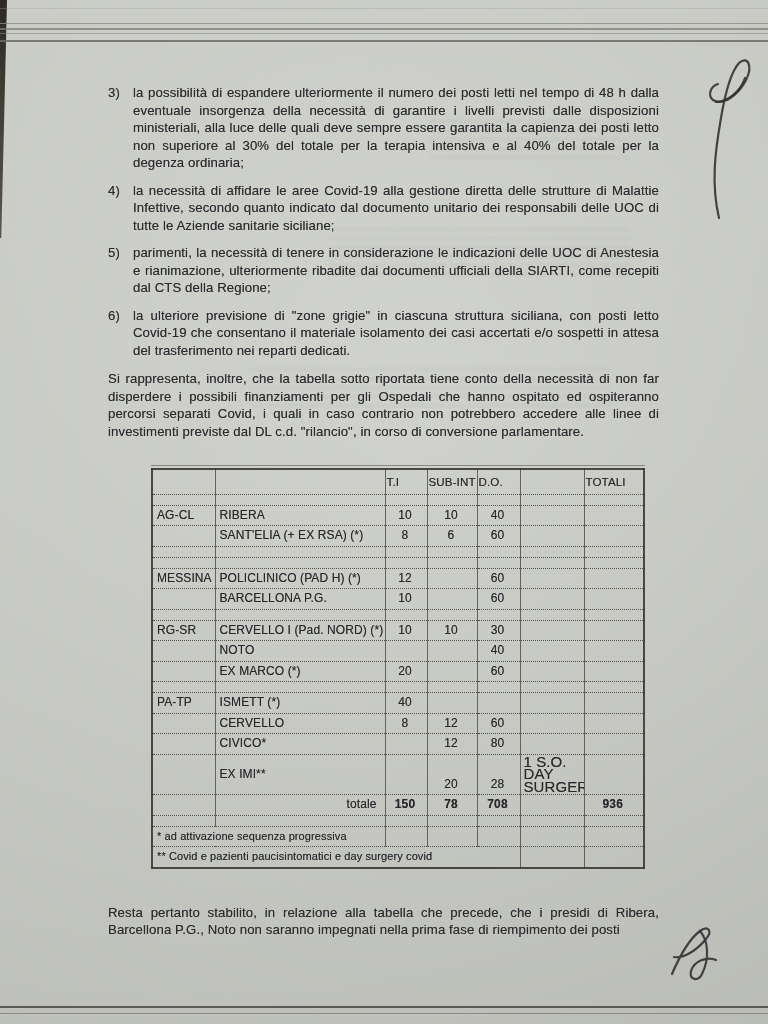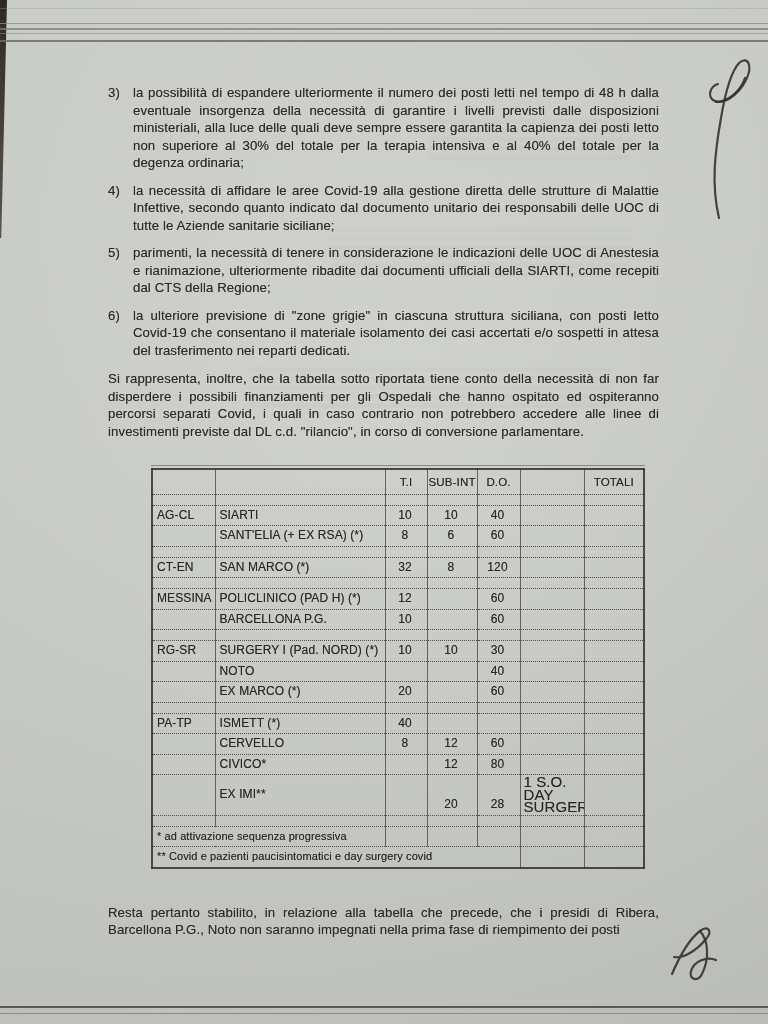--- a/index.html
+++ b/index.html
@@ -31,21 +31,21 @@
   .tablewrap{margin:25px 0 0 43px;width:494px;border-top:1px solid rgba(80,78,70,0.55);padding-top:2px;}
   table{border-collapse:collapse;width:492px;table-layout:fixed;font-size:12px;color:#28282c;
         border:2px solid rgba(62,60,54,0.92);}
   td{border-left:1px solid rgba(82,80,72,0.85);
      border-right:1px solid rgba(82,80,72,0.85);
      border-top:1px dotted rgba(75,73,66,0.95);
      border-bottom:1px dotted rgba(75,73,66,0.95);
      padding:1px 4px;height:16px;overflow:hidden;white-space:nowrap;vertical-align:middle;}
   tr.r-title td{font-weight:bold;font-size:14.6px;text-align:center;padding:8px 2px 7px 2px;
      border-bottom:1.5px solid rgba(62,60,54,0.92);letter-spacing:0.2px;white-space:normal;}
-  tr.r-header td{text-align:center;font-size:11.6px;padding:3px 1px;}
+  tr.r-header td{font-size:11.6px;padding:3px 1px;}
   tr.r-blank td{height:10px;padding:0;}
   td.c-num{text-align:center;padding-right:6px;}
   tr.r-total td.c-num{font-weight:bold;}
   tr.r-total td.c-name{text-align:right;padding-right:8px;}
   tr.r-tall td{height:31px;}
   tr.r-tall td.c-num{vertical-align:bottom;}
   tr.r-tall td.c-note{font-size:15px;line-height:12.5px;white-space:normal;vertical-align:middle;padding:1px 2px 1px 3px;}
   tr.r-footnote td{font-size:11px;height:15px;}
   
   .sig{position:absolute;pointer-events:none;}
@@ -125,21 +125,21 @@
               <td></td>
               <td></td>
               <td></td>
               <td></td>
               <td></td>
               <td></td>
               <td></td>
             </tr>
             <tr class="r-data">
               <td class="c-area">AG-CL</td>
-              <td class="c-name">SIARTI</td>
+              <td class="c-name">RIBERA</td>
               <td class="c-num">10</td>
               <td class="c-num">10</td>
               <td class="c-num">40</td>
               <td class="c-note"></td>
               <td class="c-num"></td>
             </tr>
             <tr class="r-data">
               <td class="c-area"></td>
               <td class="c-name">SANT'ELIA (+ EX RSA) (*)</td>
               <td class="c-num">8</td>
@@ -150,29 +150,20 @@
             </tr>
             <tr class="r-blank">
               <td></td>
               <td></td>
               <td></td>
               <td></td>
               <td></td>
               <td></td>
               <td></td>
             </tr>
-            <tr class="r-data">
-              <td class="c-area">CT-EN</td>
-              <td class="c-name">SAN MARCO (*)</td>
-              <td class="c-num">32</td>
-              <td class="c-num">8</td>
-              <td class="c-num">120</td>
-              <td class="c-note"></td>
-              <td class="c-num"></td>
-            </tr>
             <tr class="r-blank">
               <td></td>
               <td></td>
               <td></td>
               <td></td>
               <td></td>
               <td></td>
               <td></td>
             </tr>
             <tr class="r-data">
@@ -197,21 +188,21 @@
               <td></td>
               <td></td>
               <td></td>
               <td></td>
               <td></td>
               <td></td>
               <td></td>
             </tr>
             <tr class="r-data">
               <td class="c-area">RG-SR</td>
-              <td class="c-name">SURGERY I (Pad. NORD) (*)</td>
+              <td class="c-name">CERVELLO I (Pad. NORD) (*)</td>
               <td class="c-num">10</td>
               <td class="c-num">10</td>
               <td class="c-num">30</td>
               <td class="c-note"></td>
               <td class="c-num"></td>
             </tr>
             <tr class="r-data">
               <td class="c-area"></td>
               <td class="c-name">NOTO</td>
               <td class="c-num"></td>
@@ -267,20 +258,29 @@
             </tr>
             <tr class="r-tall">
               <td class="c-area"></td>
               <td class="c-name">EX IMI**</td>
               <td class="c-num"></td>
               <td class="c-num">20</td>
               <td class="c-num">28</td>
               <td class="c-note">1 S.O. DAY SURGERY</td>
               <td class="c-num"></td>
             </tr>
+            <tr class="r-total">
+              <td class="c-area"></td>
+              <td class="c-name">totale</td>
+              <td class="c-num">150</td>
+              <td class="c-num">78</td>
+              <td class="c-num">708</td>
+              <td class="c-note"></td>
+              <td class="c-num">936</td>
+            </tr>
             <tr class="r-blank">
               <td></td>
               <td></td>
               <td></td>
               <td></td>
               <td></td>
               <td></td>
               <td></td>
             </tr>
             <tr class="r-footnote">

